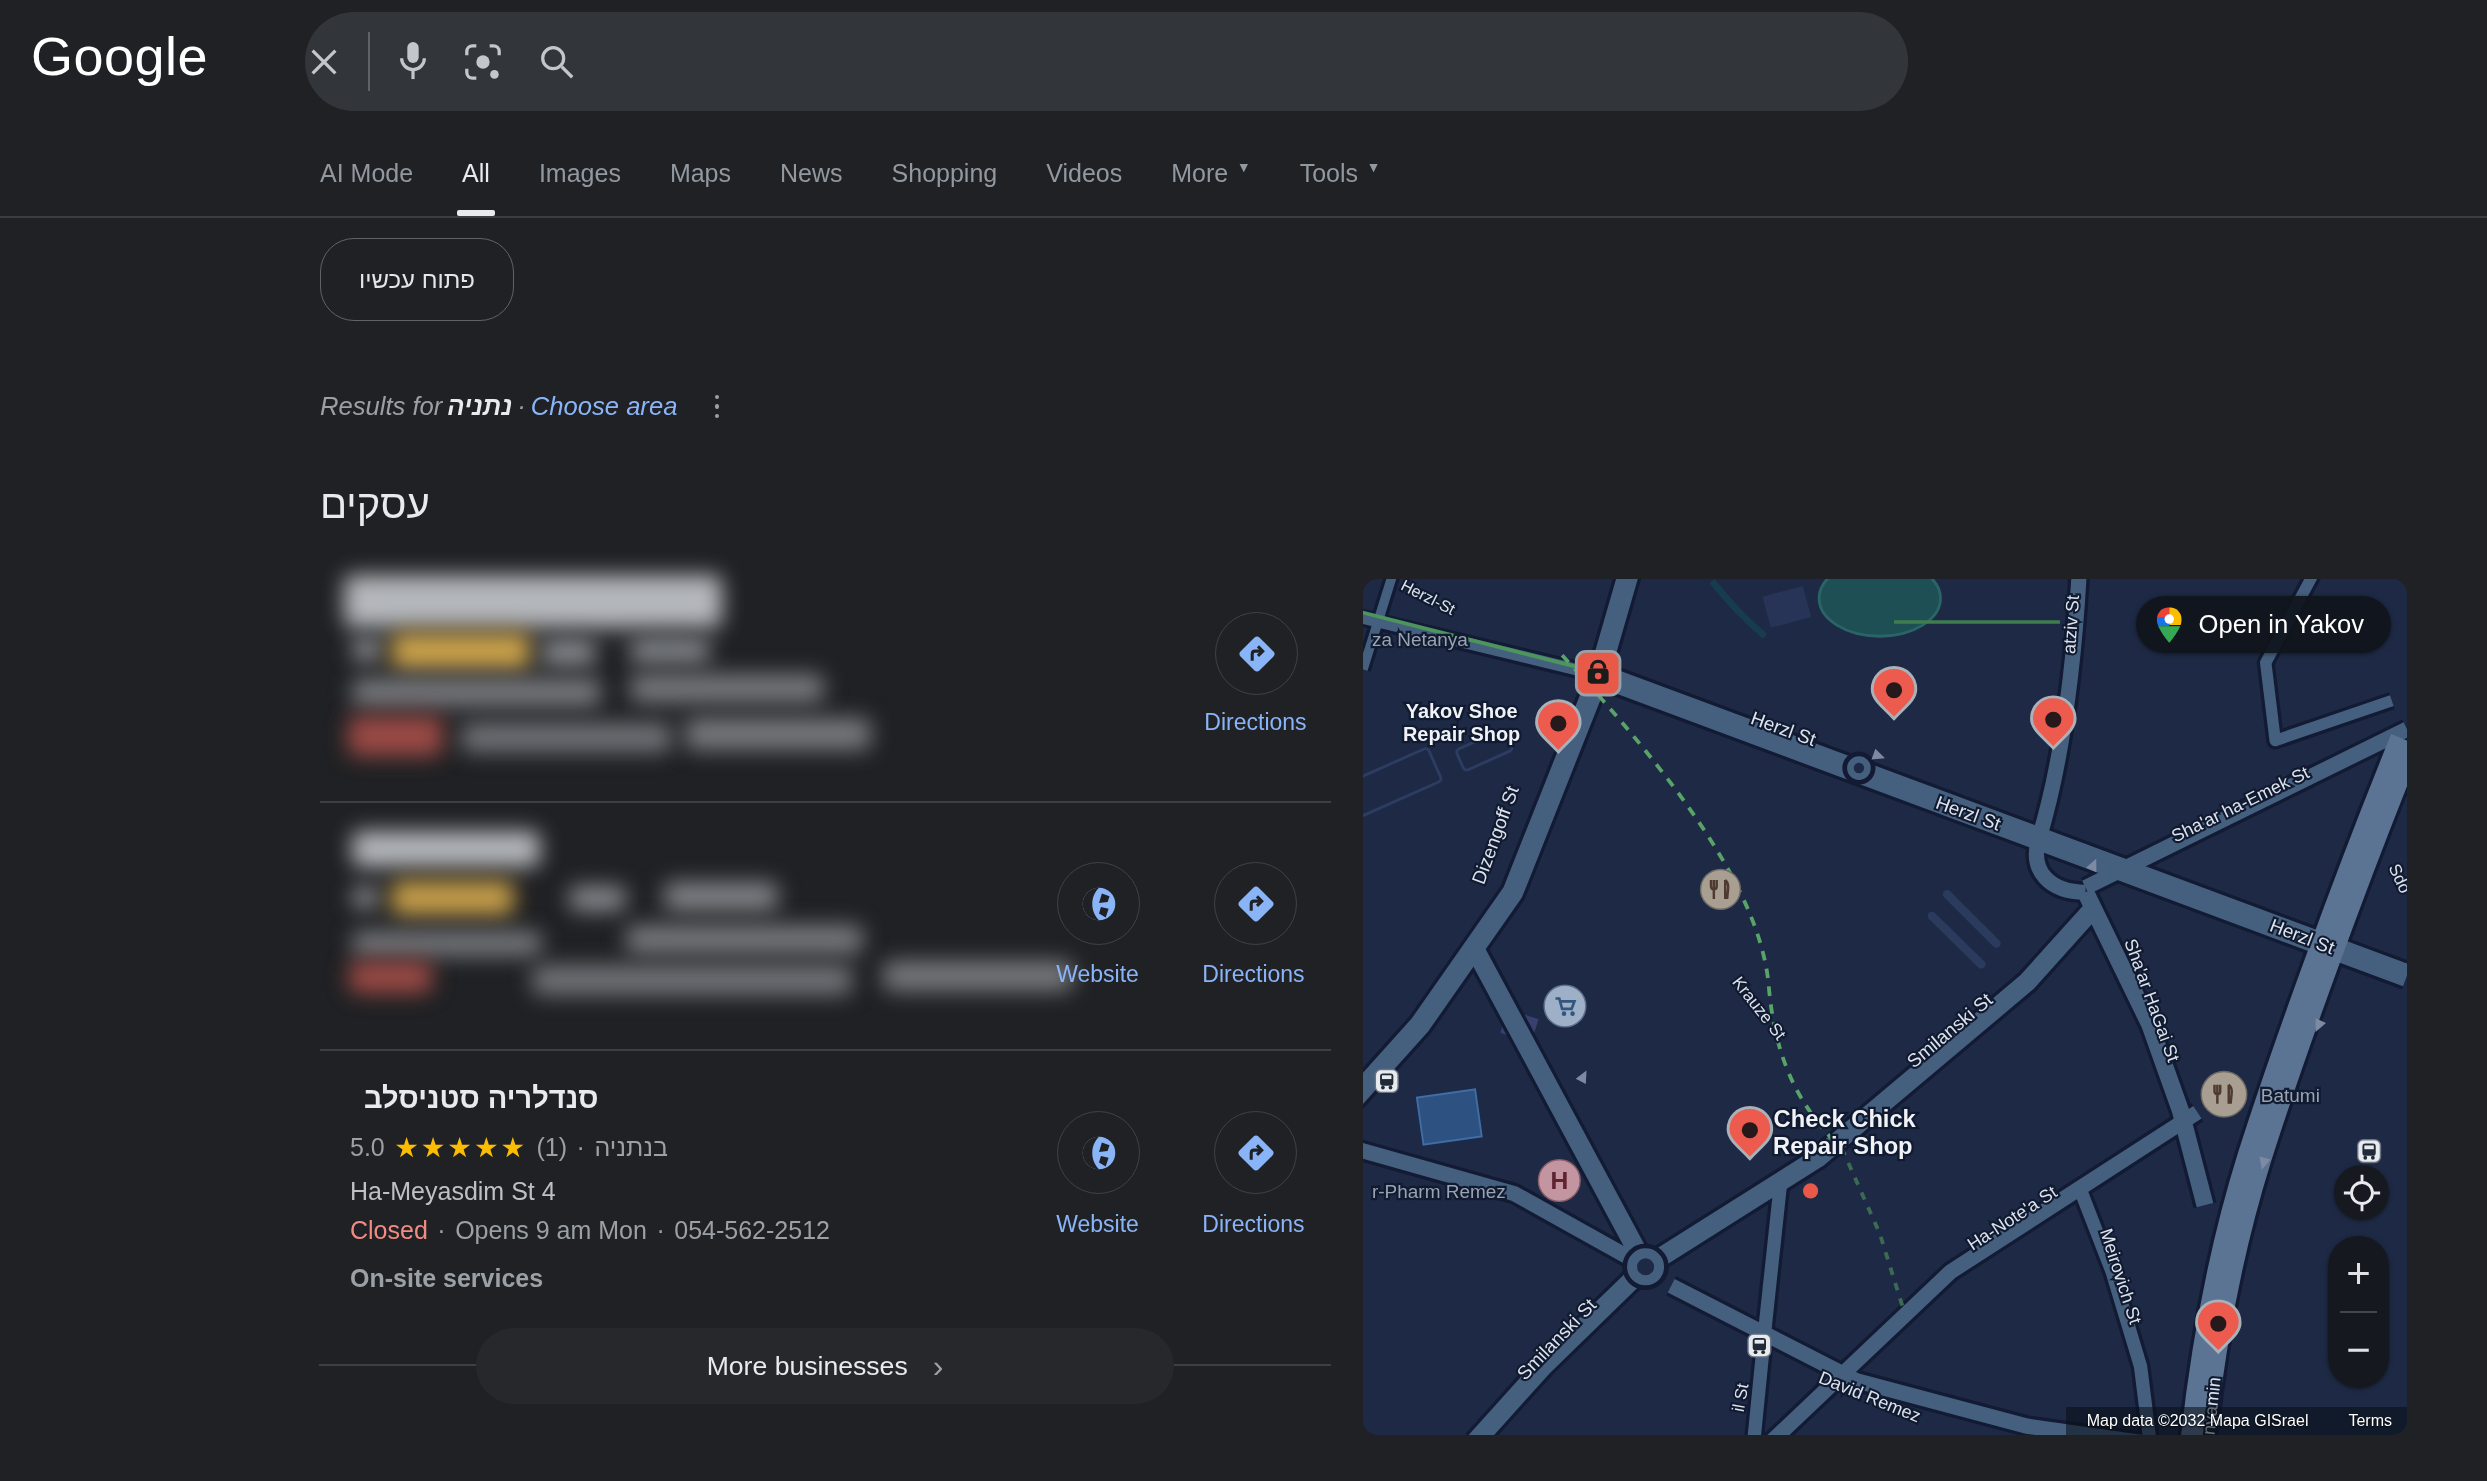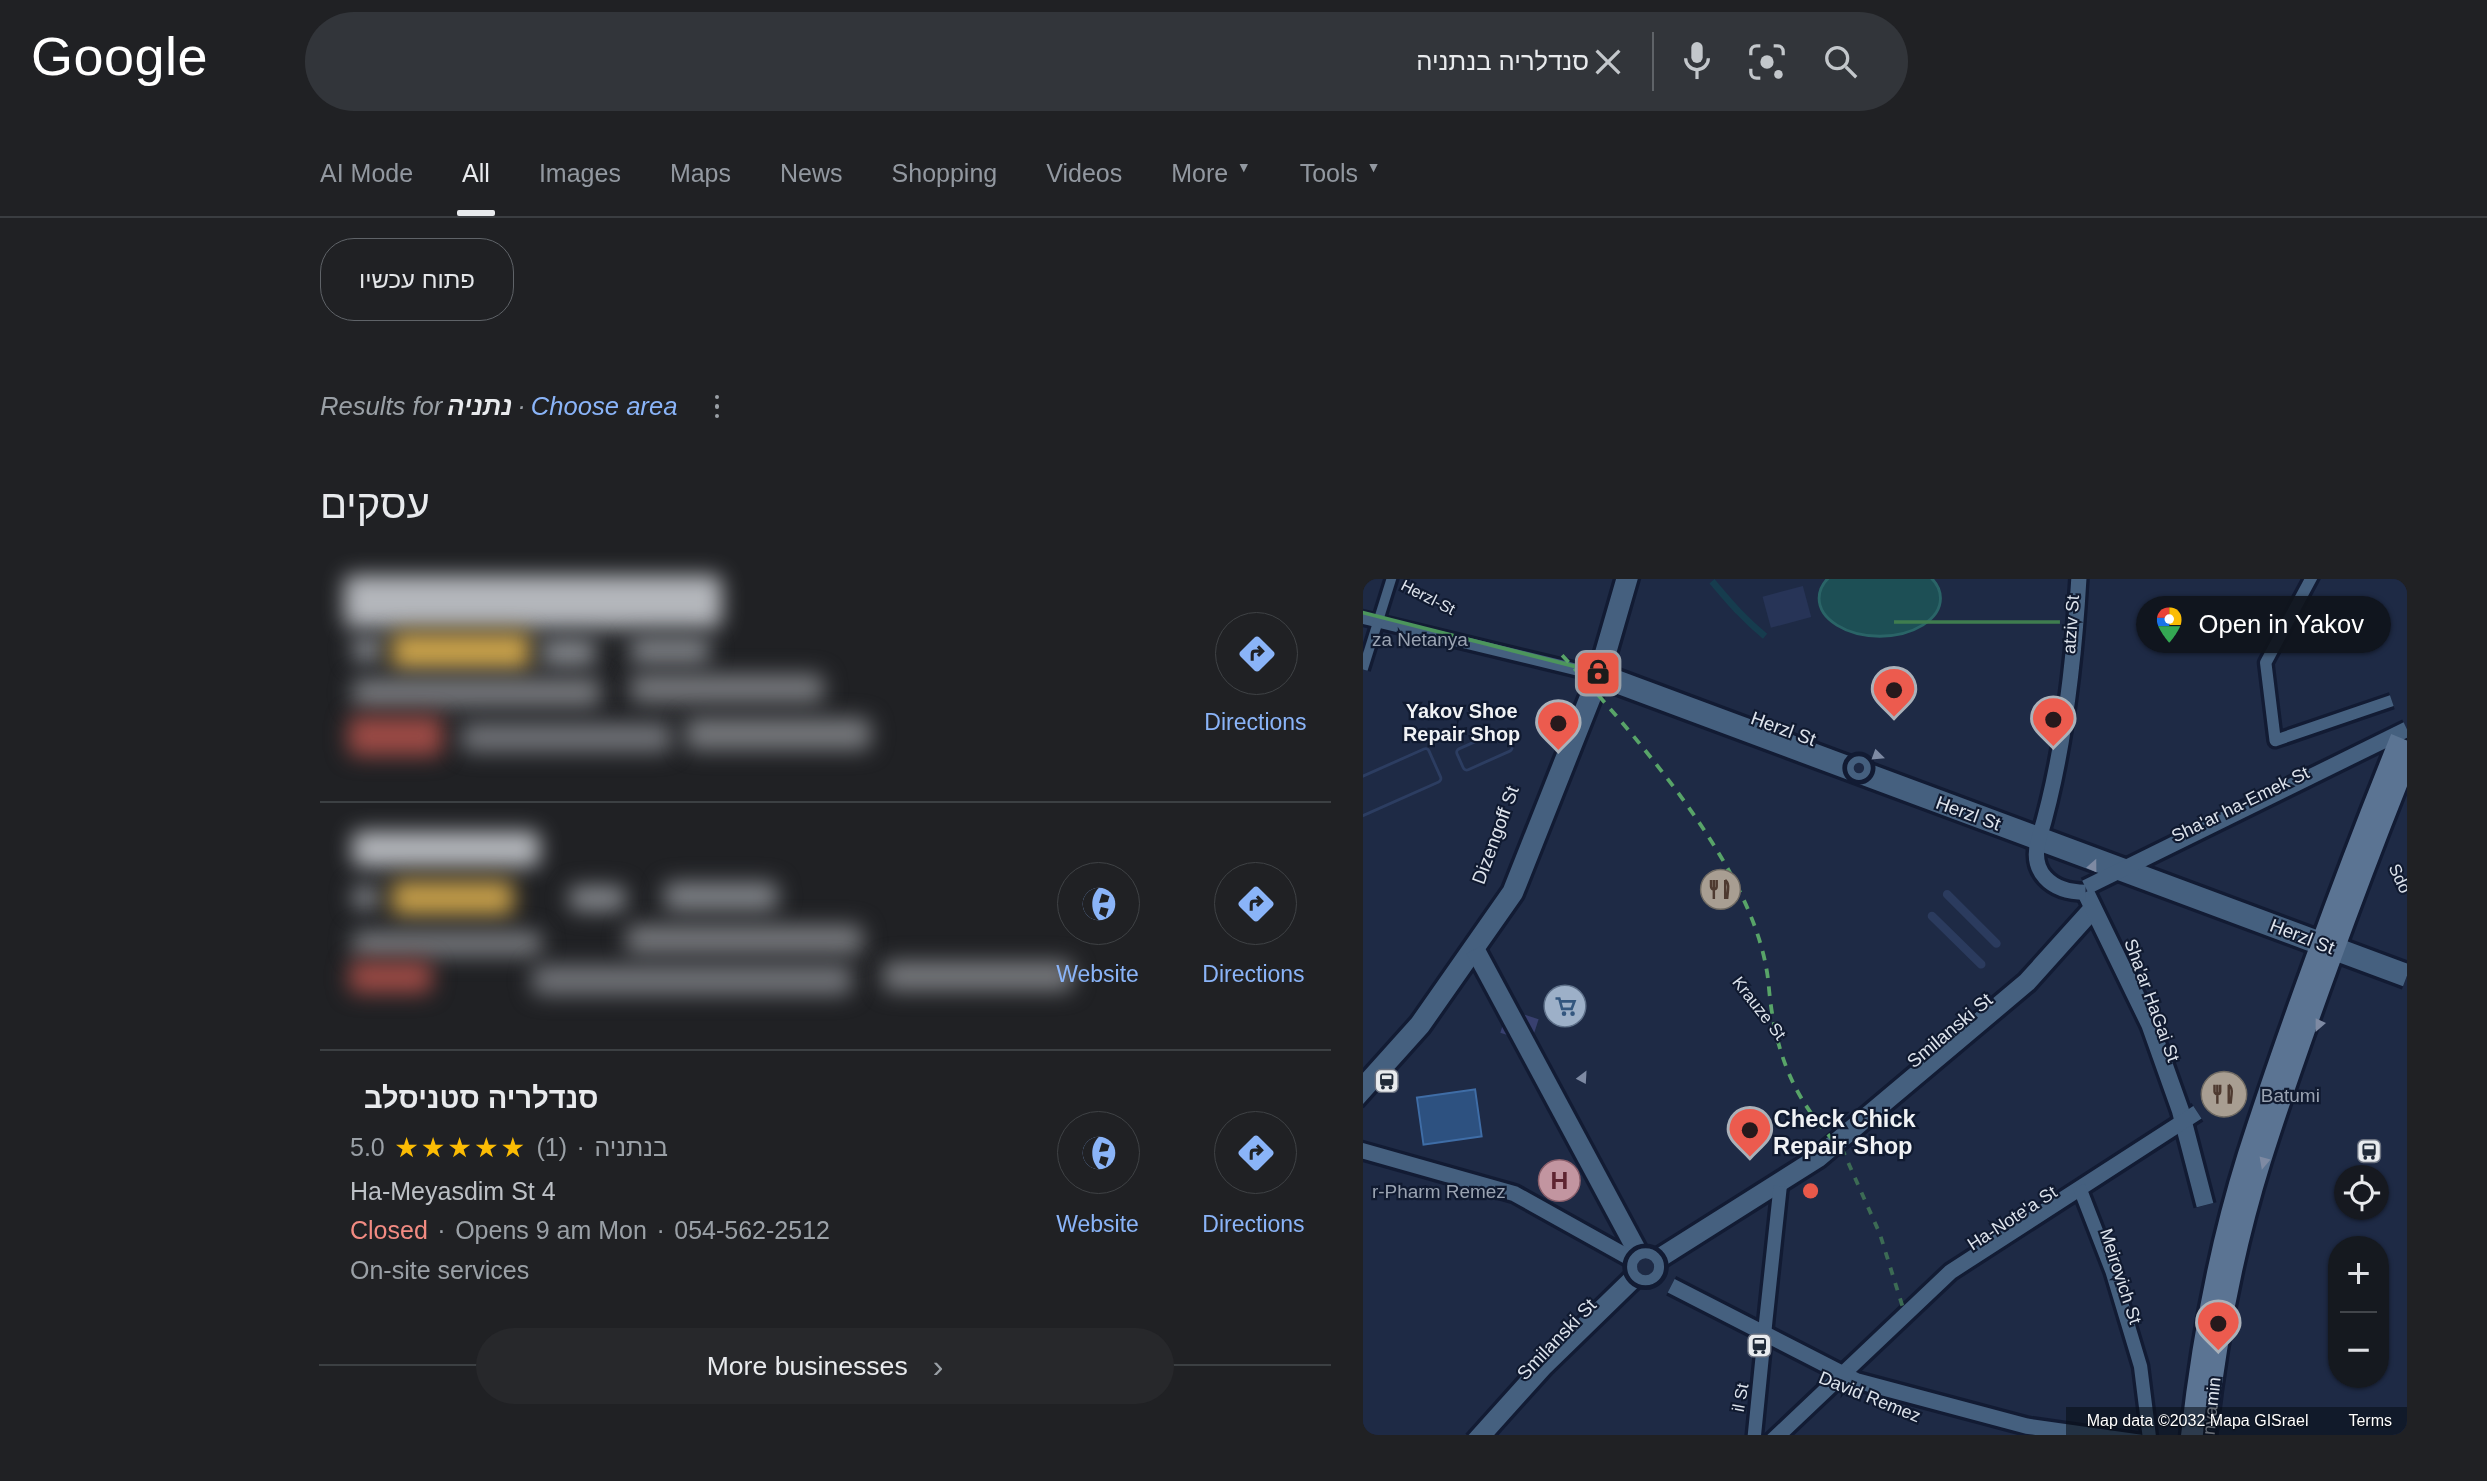--- a/index.html
+++ b/index.html
@@ -70,21 +70,20 @@
           font-family:"Liberation Sans","DejaVu Sans",sans-serif;}
   text.pw{fill:#f0f2f5;font-weight:600;stroke:#101a30;stroke-width:5px;paint-order:stroke;
           font-family:"Liberation Sans","DejaVu Sans",sans-serif;}
 </style>
 </head>
 <body>
 
 <div class="abs" id="logo">Google</div>
 
 <div class="abs" id="searchbar">
-  <span id="query" dir="rtl">סנדלריה בנתניה</span>
   <div class="sb-icons">
     <span>
       <svg width="38" height="38" viewBox="0 0 40 40">
           <path d="M8 8 L32 32 M32 8 L8 32" stroke="#c3c7cb" stroke-width="3.4"></path>
         </svg>
     </span>
     <span class="sb-sp26"></span>
       <span class="sb-div"></span>
       <span class="sb-sp26"></span>
     <span>
@@ -222,21 +221,21 @@
     <span dir="rtl">בנתניה</span>
   </div>
   <div class="addr abs" style="left:30px;top:99px;">Ha-Meyasdim St 4</div>
   <div class="l3row abs" style="left:30px;top:138px;">
     <span class="closed">Closed</span>
     <span>·</span>
     <span>Opens 9 am Mon</span>
     <span>·</span>
     <span>054-562-2512</span>
   </div>
-  <div class="l3row abs" style="left:30px;top:178px;">On-site services</div>
+  <div class="l3row abs" style="left:30px;top:186px;font-weight:bold;">On-site services</div>
   <div class="circ" style="left:737px;top:33px;">
     <svg width="46" height="46" viewBox="0 0 48 48">
       <circle cx="24" cy="24" r="17" fill="#8ab4f8"></circle>
       <path d="M24 7 a17 17 0 0 0 0 34 c-5 -5 -7 -11 -7 -17 s2 -12 7 -17 Z M27 13 l8 3 -2 6 -9 1 Z M26 27 l8 2 -3 9 -7 -4 Z" fill="#202124"></path>
     </svg>
   </div>
   <div class="circ" style="left:894px;top:33px;">
     <svg width="46" height="46" viewBox="0 0 48 48">
       <rect x="10" y="10" width="28" height="28" rx="4" transform="rotate(45 24 24)" fill="#8ab4f8"></rect>
       <path d="M19 31 L19 24 Q19 21 22 21 L28 21" stroke="#202124" stroke-width="3.2" fill="none"></path>

